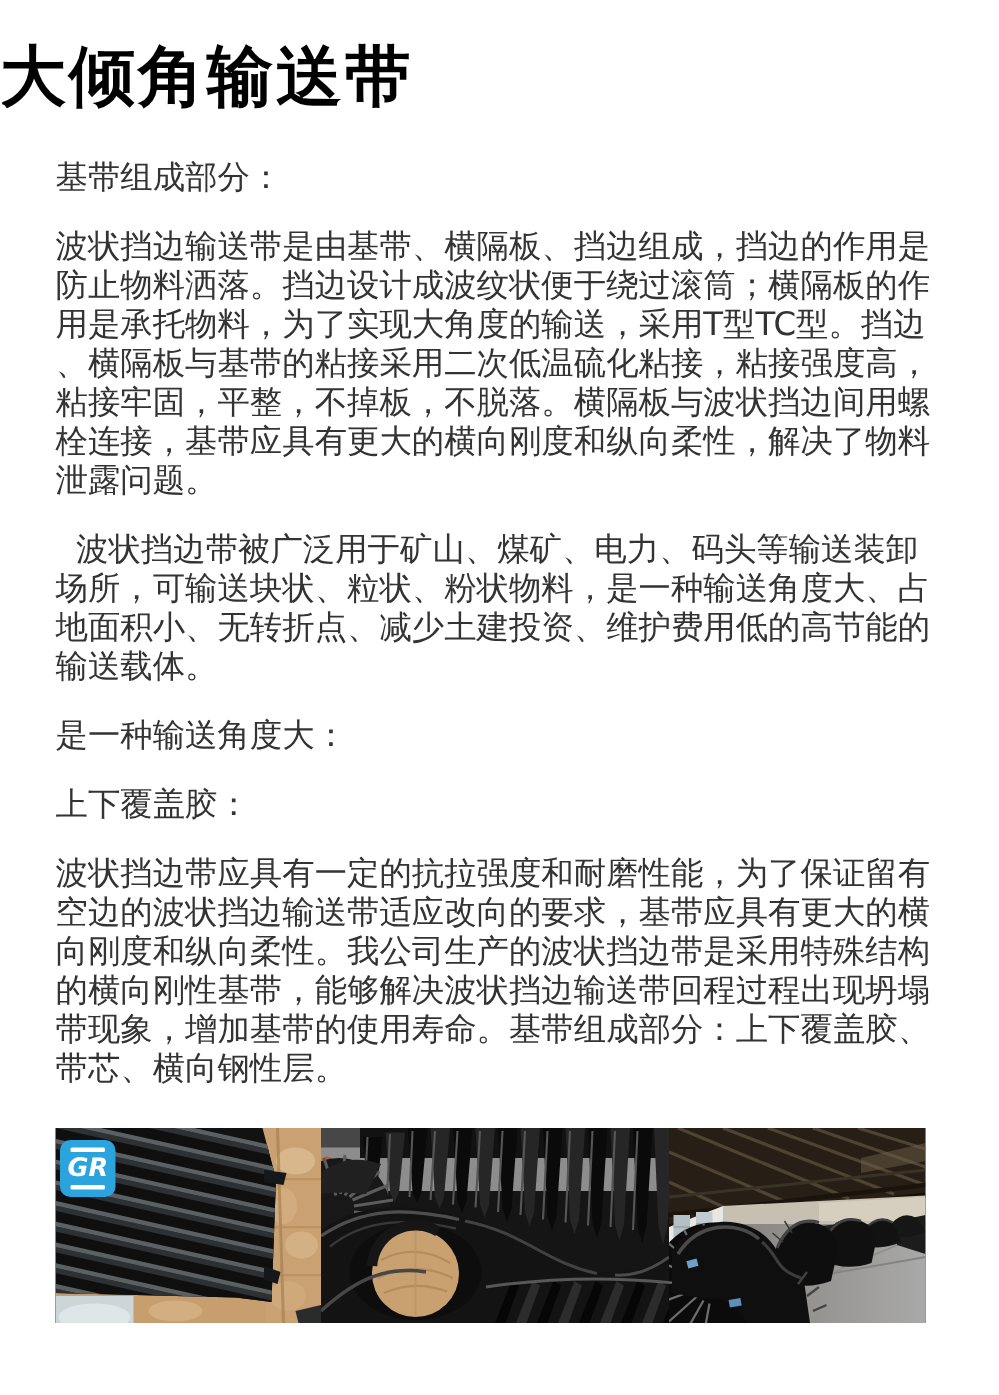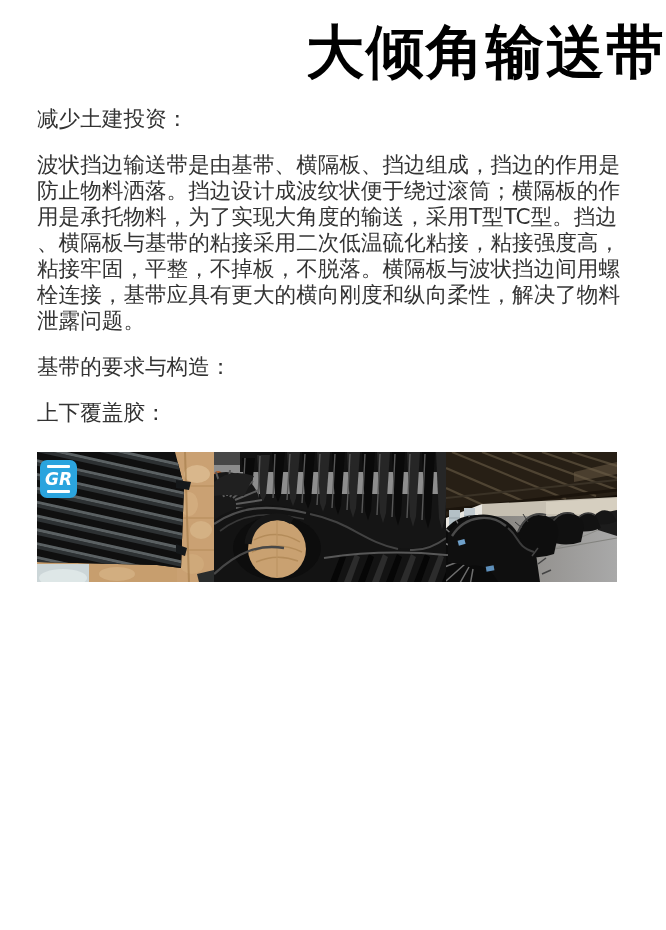--- a/index.html
+++ b/index.html
@@ -6,22 +6,22 @@
   .page{
     position:relative;
     width:666px;height:930px;
     background:#fff;
     overflow:hidden;
     font-family:"DejaVu Sans","Liberation Sans",sans-serif;
     color:#333;
   }
   .title{
     margin:22px 0 0;
-    text-align:right;
-    font-size:58px;
+    text-align:left;
+    font-size:44px;
     line-height:60px;
     font-weight:700;
     letter-spacing:2px;
     color:#000;
   }
   .content{padding:0 38px 0 37px;}
   .content p{
     margin:20px 0;
     font-size:21.6px;
     line-height:26px;
@@ -66,24 +66,26 @@
   }
 </style>
 </head>
 <body>
 
 <div class="page">
 
   <h1 class="title">大倾角输送带</h1>
 
   <div class="content">
-    <p class="first">减少土建投资：</p>
+    <p class="first">基带组成部分：</p>
     <p>波状挡边输送带是由基带、横隔板、挡边组成，挡边的作用是防止物料洒落。挡边设计成波纹状便于绕过滚筒；横隔板的作用是承托物料，为了实现大角度的输送，采用T型TC型。挡边、横隔板与基带的粘接采用二次低温硫化粘接，粘接强度高，粘接牢固，平整，不掉板，不脱落。横隔板与波状挡边间用螺栓连接，基带应具有更大的横向刚度和纵向柔性，解决了物料泄露问题。</p>
-    <p>基带的要求与构造：</p>
+    <p>&nbsp;&nbsp;波状挡边带被广泛用于矿山、煤矿、电力、码头等输送装卸场所，可输送块状、粒状、粉状物料，是一种输送角度大、占地面积小、无转折点、减少土建投资、维护费用低的高节能的输送载体。</p>
+    <p>是一种输送角度大：</p>
     <p>上下覆盖胶：</p>
+    <p>波状挡边带应具有一定的抗拉强度和耐磨性能，为了保证留有空边的波状挡边输送带适应改向的要求，基带应具有更大的横向刚度和纵向柔性。我公司生产的波状挡边带是采用特殊结构的横向刚性基带，能够解决波状挡边输送带回程过程出现坍塌带现象，增加基带的使用寿命。基带组成部分：上下覆盖胶、带芯、横向钢性层。</p>
 
     <div class="photos">
 
       <figure class="ph ph1" style="margin:0">
         <svg width="177" height="130" viewBox="0 0 177 130">
           <defs>
             <g id="st">
               <rect x="-40" width="300" height="13.5" fill="#0f0f0f"></rect>
               <rect x="-40" width="300" height="3" fill="#8e979b" opacity=".6"></rect>
               <rect x="-40" y="3" width="300" height="3.5" fill="#41474b" opacity=".6"></rect>

